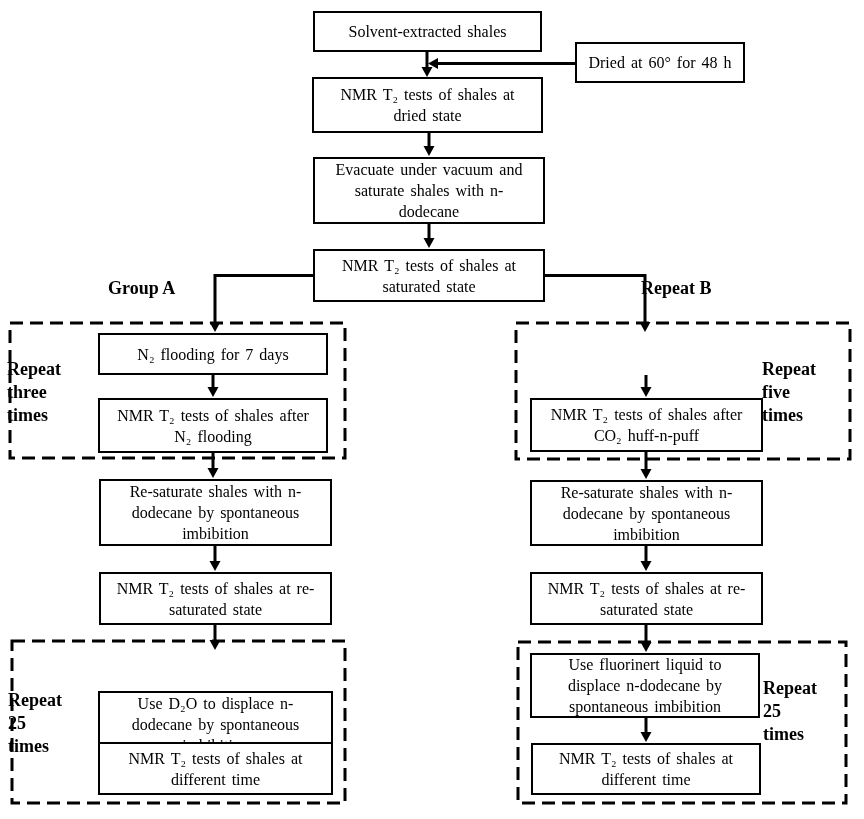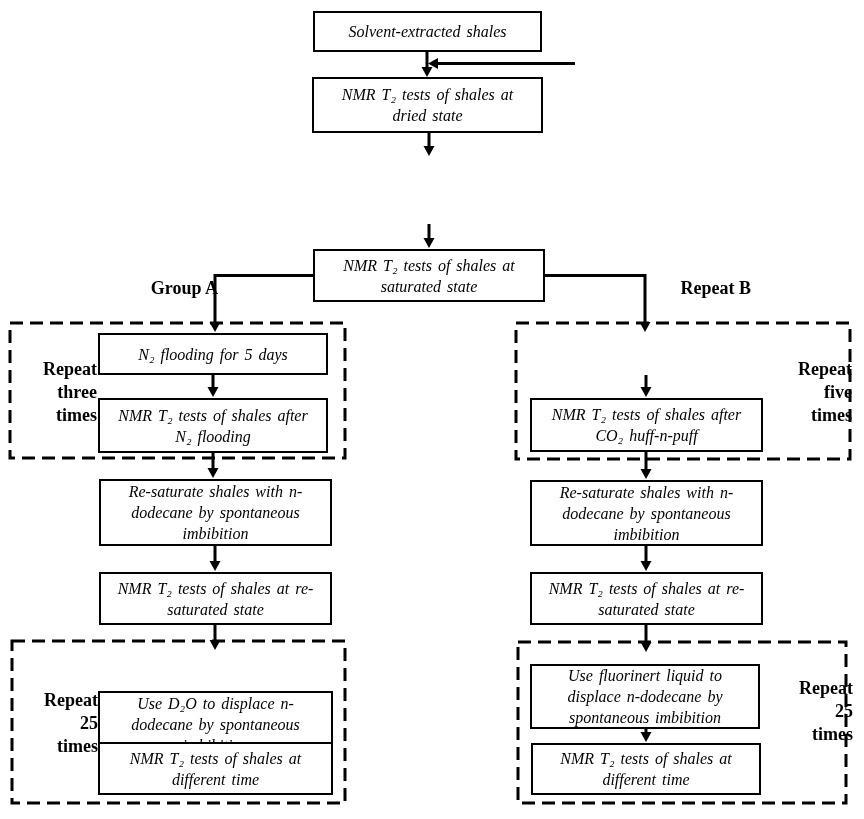--- a/index.html
+++ b/index.html
@@ -24,28 +24,27 @@
     background: #fff;
     display: flex;
     align-items: center;
     justify-content: center;
     text-align: center;
     white-space: pre-line;
     font-size: 16px;
     line-height: 21px;
     padding: 1px 4px;
     word-spacing: 2px;
-    font-style: italic;
   }
   .flow-label {
     position: absolute;
     font-weight: bold;
     font-size: 18px;
     line-height: 23px;
-    text-align: right;
+    text-align: left;
     white-space: pre-line;
   }
 </style>
 </head>
 <body>
 
 <div class="canvas">
 
   <svg class="overlay" viewBox="0 0 864 819" xmlns="http://www.w3.org/2000/svg">
 
@@ -118,37 +117,41 @@
       <polygon points="640.5,642 651.5,642 646,652" fill="#000"></polygon>
     </g>
     <g>
       <path d="M646,718 V732" stroke="#000" stroke-width="3" fill="none"></path>
       <polygon points="640.5,732 651.5,732 646,742" fill="#000"></polygon>
     </g>
   </svg>
 
   <div class="node" style="left:313px; top:11px; width:229px; height:41px;">Solvent-extracted shales</div>
 
+  <div class="node" style="left:575px; top:42px; width:170px; height:41px;">Dried at 60° for 48 h</div>
 
   <div class="node" style="left:312px; top:77px; width:231px; height:56px;">NMR T₂ tests of shales at
 dried state</div>
 
+  <div class="node" style="left:313px; top:157px; width:232px; height:67px;">Evacuate under vacuum and
+saturate shales with n-
+dodecane</div>
 
   <div class="node" style="left:313px; top:249px; width:232px; height:53px;">NMR T₂ tests of shales at
 saturated state</div>
 
   <div class="flow-label" style="left:108px; top:277px; width:110px;">Group A</div>
 
   <div class="flow-label" style="left:641px; top:277px; width:110px;">Repeat B</div>
 
   <div class="flow-label" style="left:7px; top:358px; width:90px;">Repeat
 three
 times</div>
 
-  <div class="node" style="left:98px; top:333px; width:230px; height:42px;">N₂ flooding for 5 days</div>
+  <div class="node" style="left:98px; top:333px; width:230px; height:42px;">N₂ flooding for 7 days</div>
 
   <div class="node" style="left:98px; top:398px; width:230px; height:55px;">NMR T₂ tests of shales after
 N₂ flooding</div>
 
   <div class="node" style="left:99px; top:479px; width:233px; height:67px;">Re-saturate shales with n-
 dodecane by spontaneous
 imbibition</div>
 
   <div class="node" style="left:99px; top:572px; width:233px; height:53px;">NMR T₂ tests of shales at re-
 saturated state</div>
@@ -176,20 +179,20 @@
 dodecane by spontaneous
 imbibition</div>
 
   <div class="node" style="left:530px; top:572px; width:233px; height:53px;">NMR T₂ tests of shales at re-
 saturated state</div>
 
   <div class="flow-label" style="left:763px; top:677px; width:90px;">Repeat
 25
 times</div>
 
-  <div class="node" style="left:530px; top:653px; width:230px; height:65px;margin-top:11px;">Use fluorinert liquid to
+  <div class="node" style="left:530px; top:653px; width:230px; height:65px;">Use fluorinert liquid to
 displace n-dodecane by
 spontaneous imbibition</div>
 
   <div class="node" style="left:531px; top:743px; width:230px; height:52px;">NMR T₂ tests of shales at
 different time</div>
 
 </div>
 
 </body></html>

